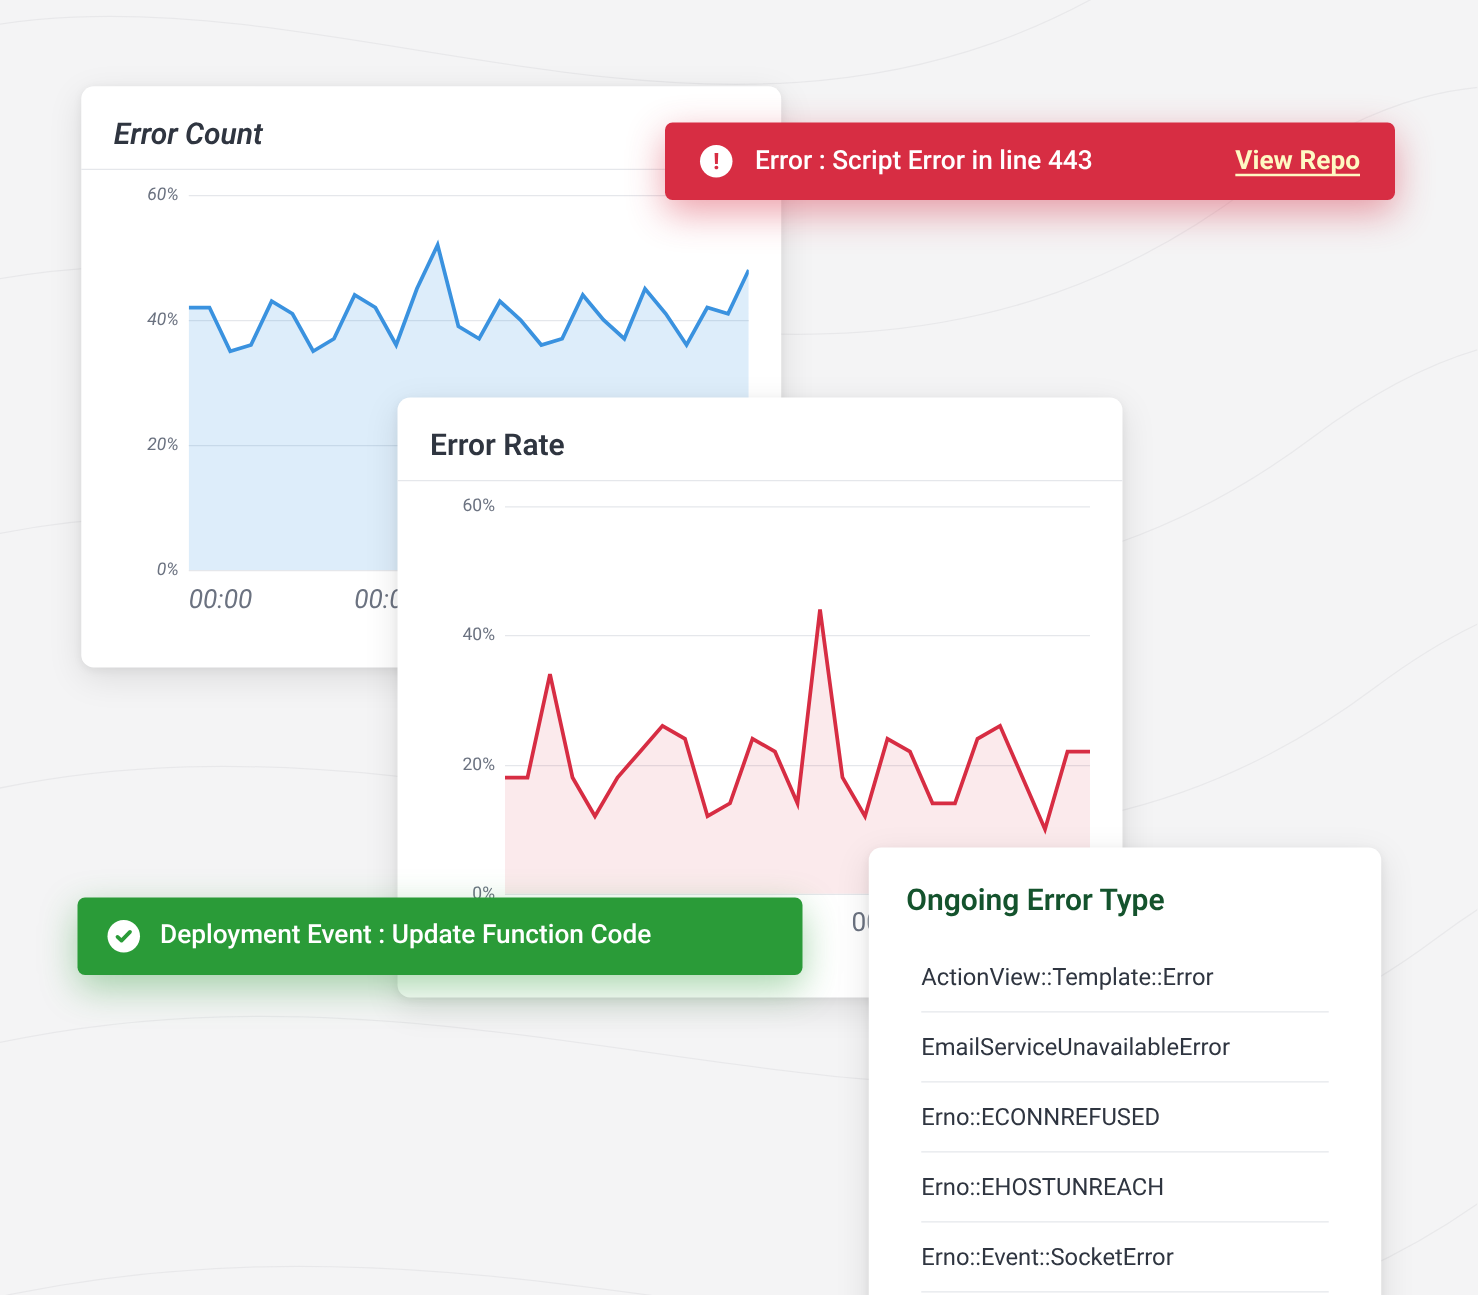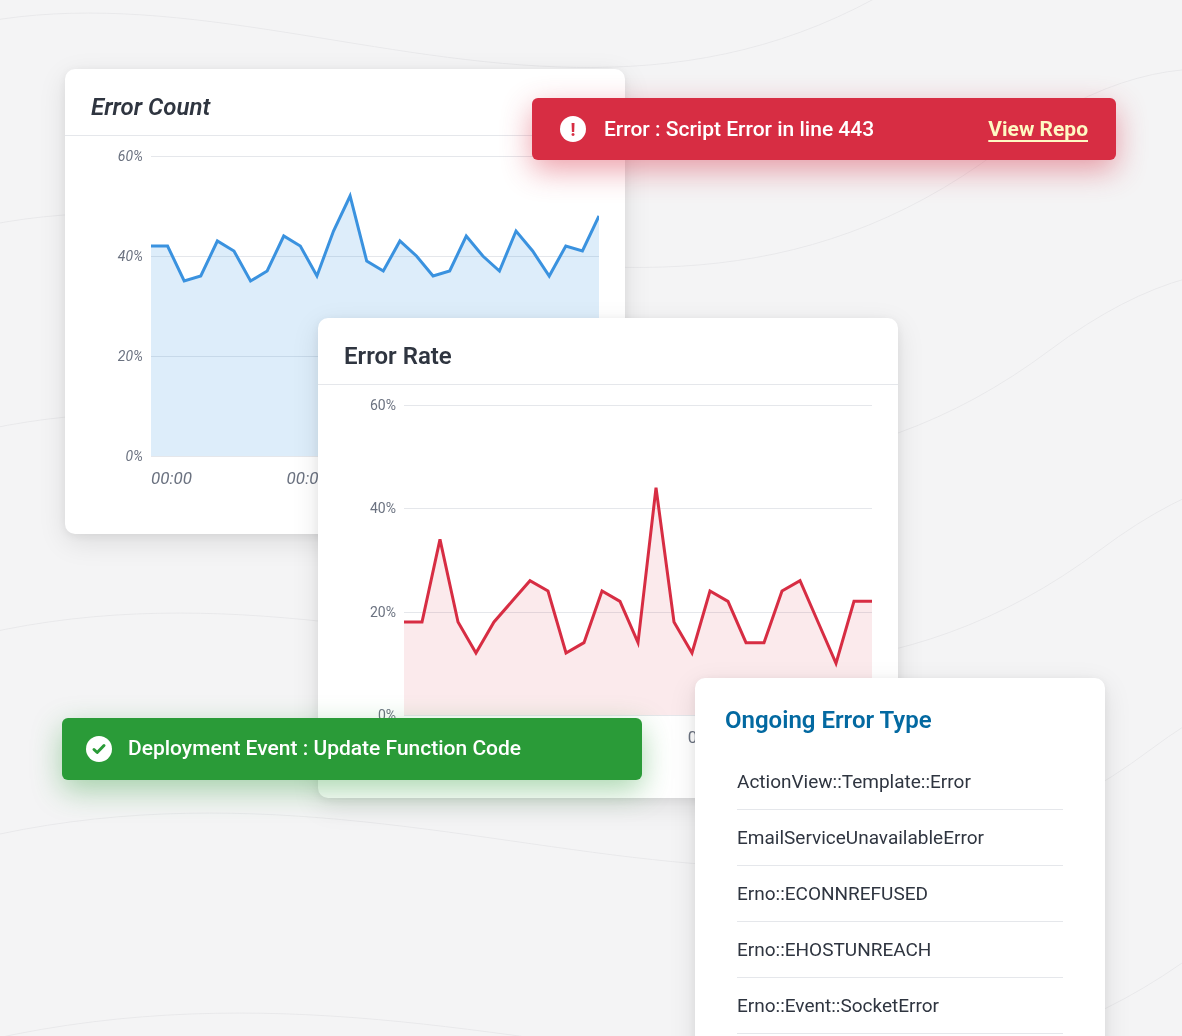--- a/index.html
+++ b/index.html
@@ -55,21 +55,21 @@
     border-top: 1px solid #e5e7eb;
   }
   .x-axis {
     position: absolute;
     left: 60px;
     right: 0;
     display: flex;
     justify-content: space-between;
   }
   .x-tick {
-    font-size: 17px;
+    font-size: 21px;
     color: #6b7280;
     flex: 0 0 auto;
   }
   .chart-svg {
     position: absolute;
     left: 60px;
     right: 0;
     top: 0;
     width: calc(100% - 60px);
   }
@@ -123,21 +123,21 @@
     font-weight: 500;
   }
   .success-icon { background: #fff; color: #2a9b38; }
   .success-icon svg { display:block; }
 
   
   .list-card { padding: 24px 30px; }
   .list-title {
     font-size: 24px;
     font-weight: 600;
-    color: #0369a1;
+    color: #14532d;
     margin: 4px 0 20px 0;
   }
   .list-items { list-style: none; margin: 12px; padding: 0; }
   .list-items li {
     font-size: 19px;
     color: #2f3540;
     padding: 16px 0;
     border-bottom: 1px solid #e5e7eb;
   }
 </style>

